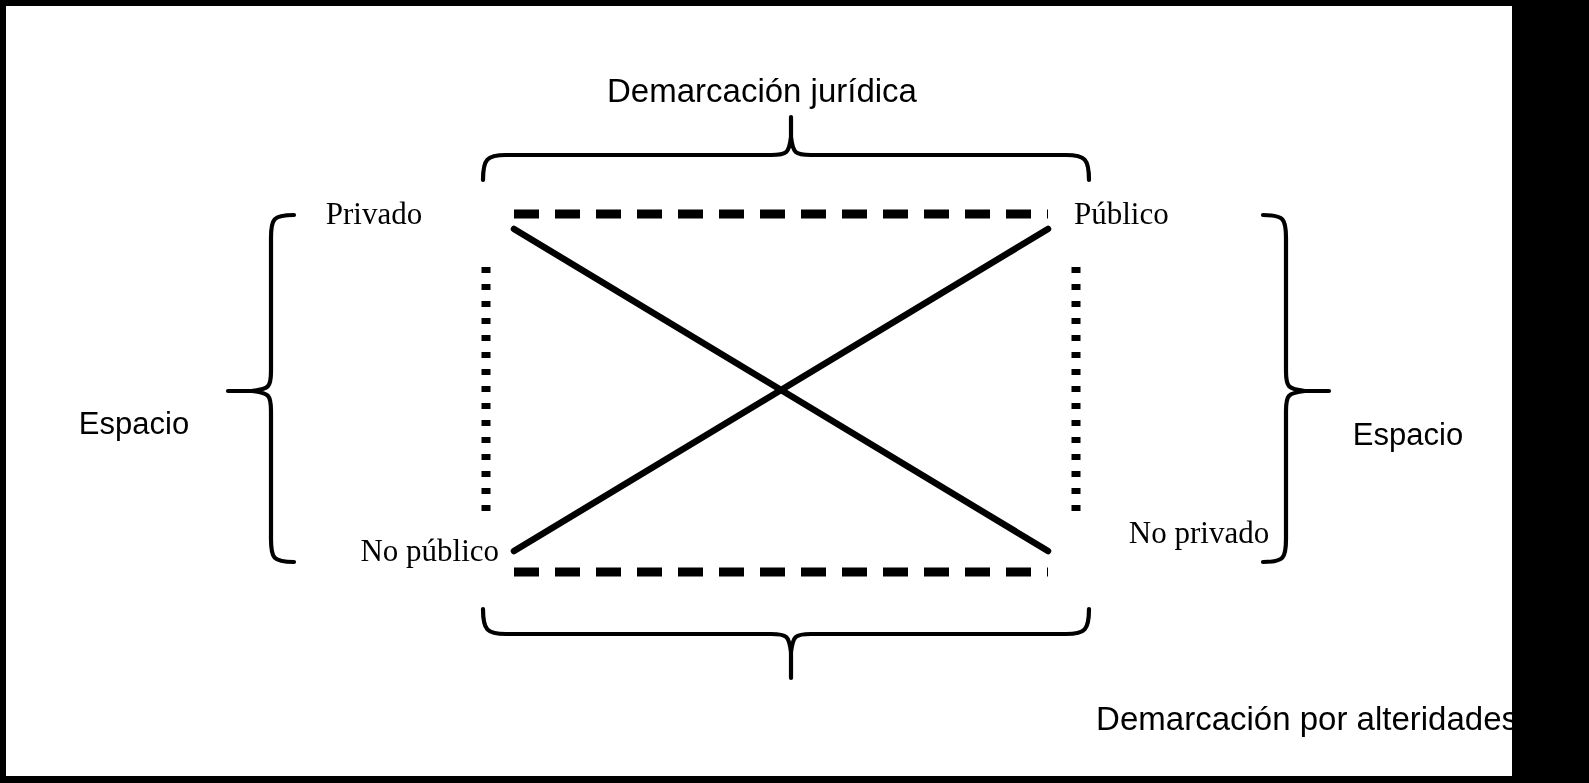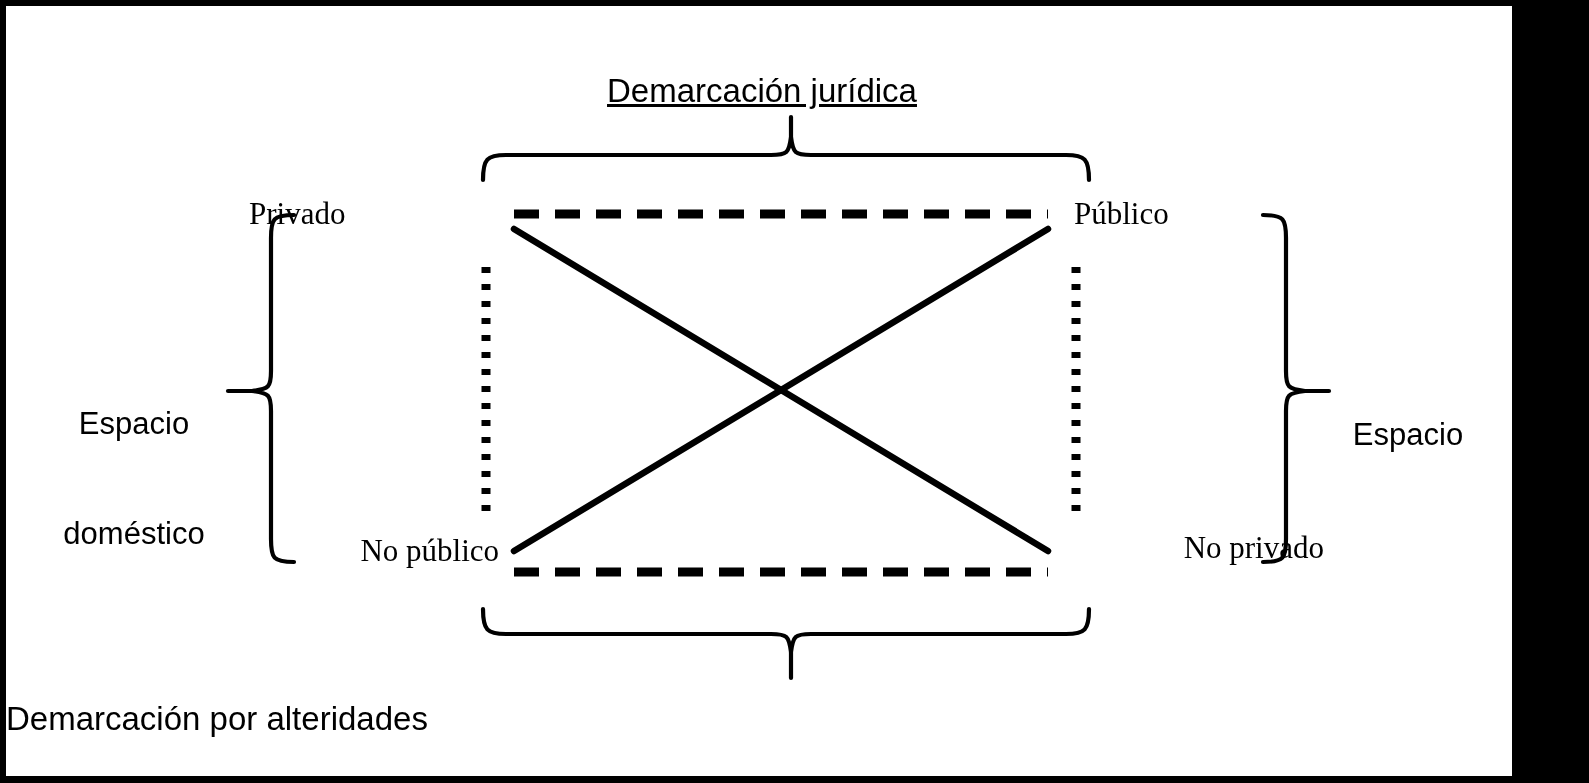--- a/index.html
+++ b/index.html
@@ -56,28 +56,27 @@
   .serif {
     font-family: "Liberation Serif", serif;
   }
   
   #title-top {
     font-size: 33px;
     top: 66px;
     left: 0;
     width: 1512px;
     text-align: center;
-    text-decoration: underline;
   }
   #title-bottom {
     font-size: 33px;
     top: 694px;
     left: 0;
     width: 1512px;
-    text-align: left;
+    text-align: right;
   }
   #label-left {
     font-size: 31px;
     top: 327px;
     left: 20px;
     width: 216px;
     text-align: center;
   }
   #label-right {
     font-size: 31px;
@@ -85,42 +84,42 @@
     left: 1302px;
     width: 200px;
     text-align: center;
   }
   
   #pole-tl {
     font-size: 31px;
     top: 190px;
     left: 243px;
     width: 250px;
-    text-align: left;
+    text-align: center;
   }
   #pole-tr {
     font-size: 31px;
     top: 190px;
     left: 1068px;
     width: 250px;
     text-align: left;
   }
   #pole-bl {
     font-size: 31px;
     top: 527px;
     left: 243px;
     width: 250px;
     text-align: right;
   }
   #pole-br {
     font-size: 31px;
-    top: 524px;
+    top: 509px;
     left: 1068px;
     width: 250px;
-    text-align: right;
+    text-align: center;
   }
 </style>
 </head>
 <body>
 
 <div id="screenshot">
 
   <div id="canvas-frame">
 
     <svg id="figure-svg" viewBox="0 0 1512 783" xmlns="http://www.w3.org/2000/svg">
@@ -172,21 +171,20 @@
       <line x1="508" y1="223" x2="1042" y2="545" stroke="#000000" stroke-width="6.5" stroke-linecap="round"></line>
       <line x1="508" y1="545" x2="1042" y2="223" stroke="#000000" stroke-width="6.5" stroke-linecap="round"></line>
     </svg>
 
     <div class="txt sans" id="title-top">Demarcación jurídica</div>
 
     <div class="txt sans" id="title-bottom">Demarcación por alteridades</div>
 
     <div class="txt sans" id="label-left">
       <div>Espacio</div>
-      <div>doméstico</div>
     </div>
 
     <div class="txt sans" id="label-right">
       <div>Espacio</div>
     </div>
 
     <div class="txt serif" id="pole-tl">Privado</div>
 
     <div class="txt serif" id="pole-bl">No público</div>
 

